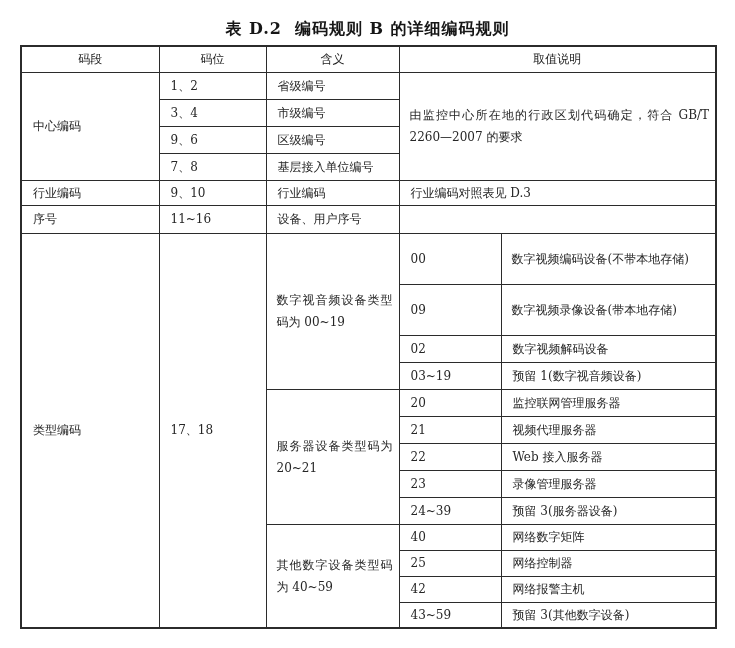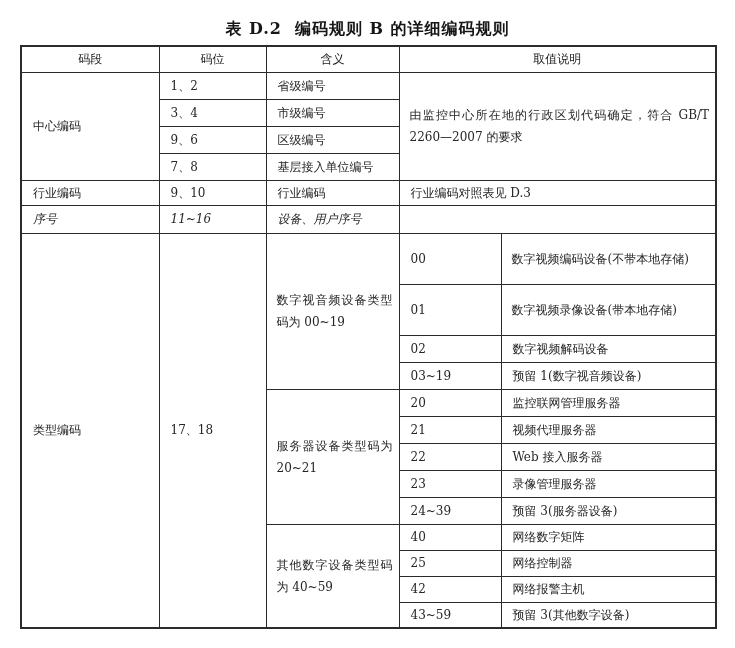--- a/index.html
+++ b/index.html
@@ -46,21 +46,21 @@
     padding: 1px 2px;
     color: #1e1e1e;
   }
   .rule-table td.wrap {
     text-align: justify;
     padding: 1px 6px 1px 10px;
   }
   tr.h-head  { height: 26px; }
   tr.h-std   { height: 27px; }
   tr.h-ind   { height: 25px; margin-left: 39px; }
-  tr.h-ser   { height: 28px; font-style: italic; }
+  tr.h-ser   { height: 28px; }
   tr.h-tall  { height: 51px; }
   tr.h-last  { height: 26px; }
 </style>
 </head>
 <body>
 
 <div class="doc-title">
   <span>表 D.2</span><span class="title-gap"></span><span>编码规则 B 的详细编码规则</span>
 </div>
 
@@ -114,21 +114,21 @@
     </tr>
 
     <tr class="h-tall">
       <td rowspan="13">类型编码</td>
       <td rowspan="13">17、18</td>
       <td rowspan="4" class="wrap">数字视音频设备类型码为 00~19</td>
       <td>00</td>
       <td class="wrap">数字视频编码设备(不带本地存储)</td>
     </tr>
     <tr class="h-tall">
-      <td>01</td>
+      <td>09</td>
       <td class="wrap">数字视频录像设备(带本地存储)</td>
     </tr>
     <tr class="h-std">
       <td>02</td>
       <td>数字视频解码设备</td>
     </tr>
     <tr class="h-std">
       <td>03~19</td>
       <td>预留 1(数字视音频设备)</td>
     </tr>

